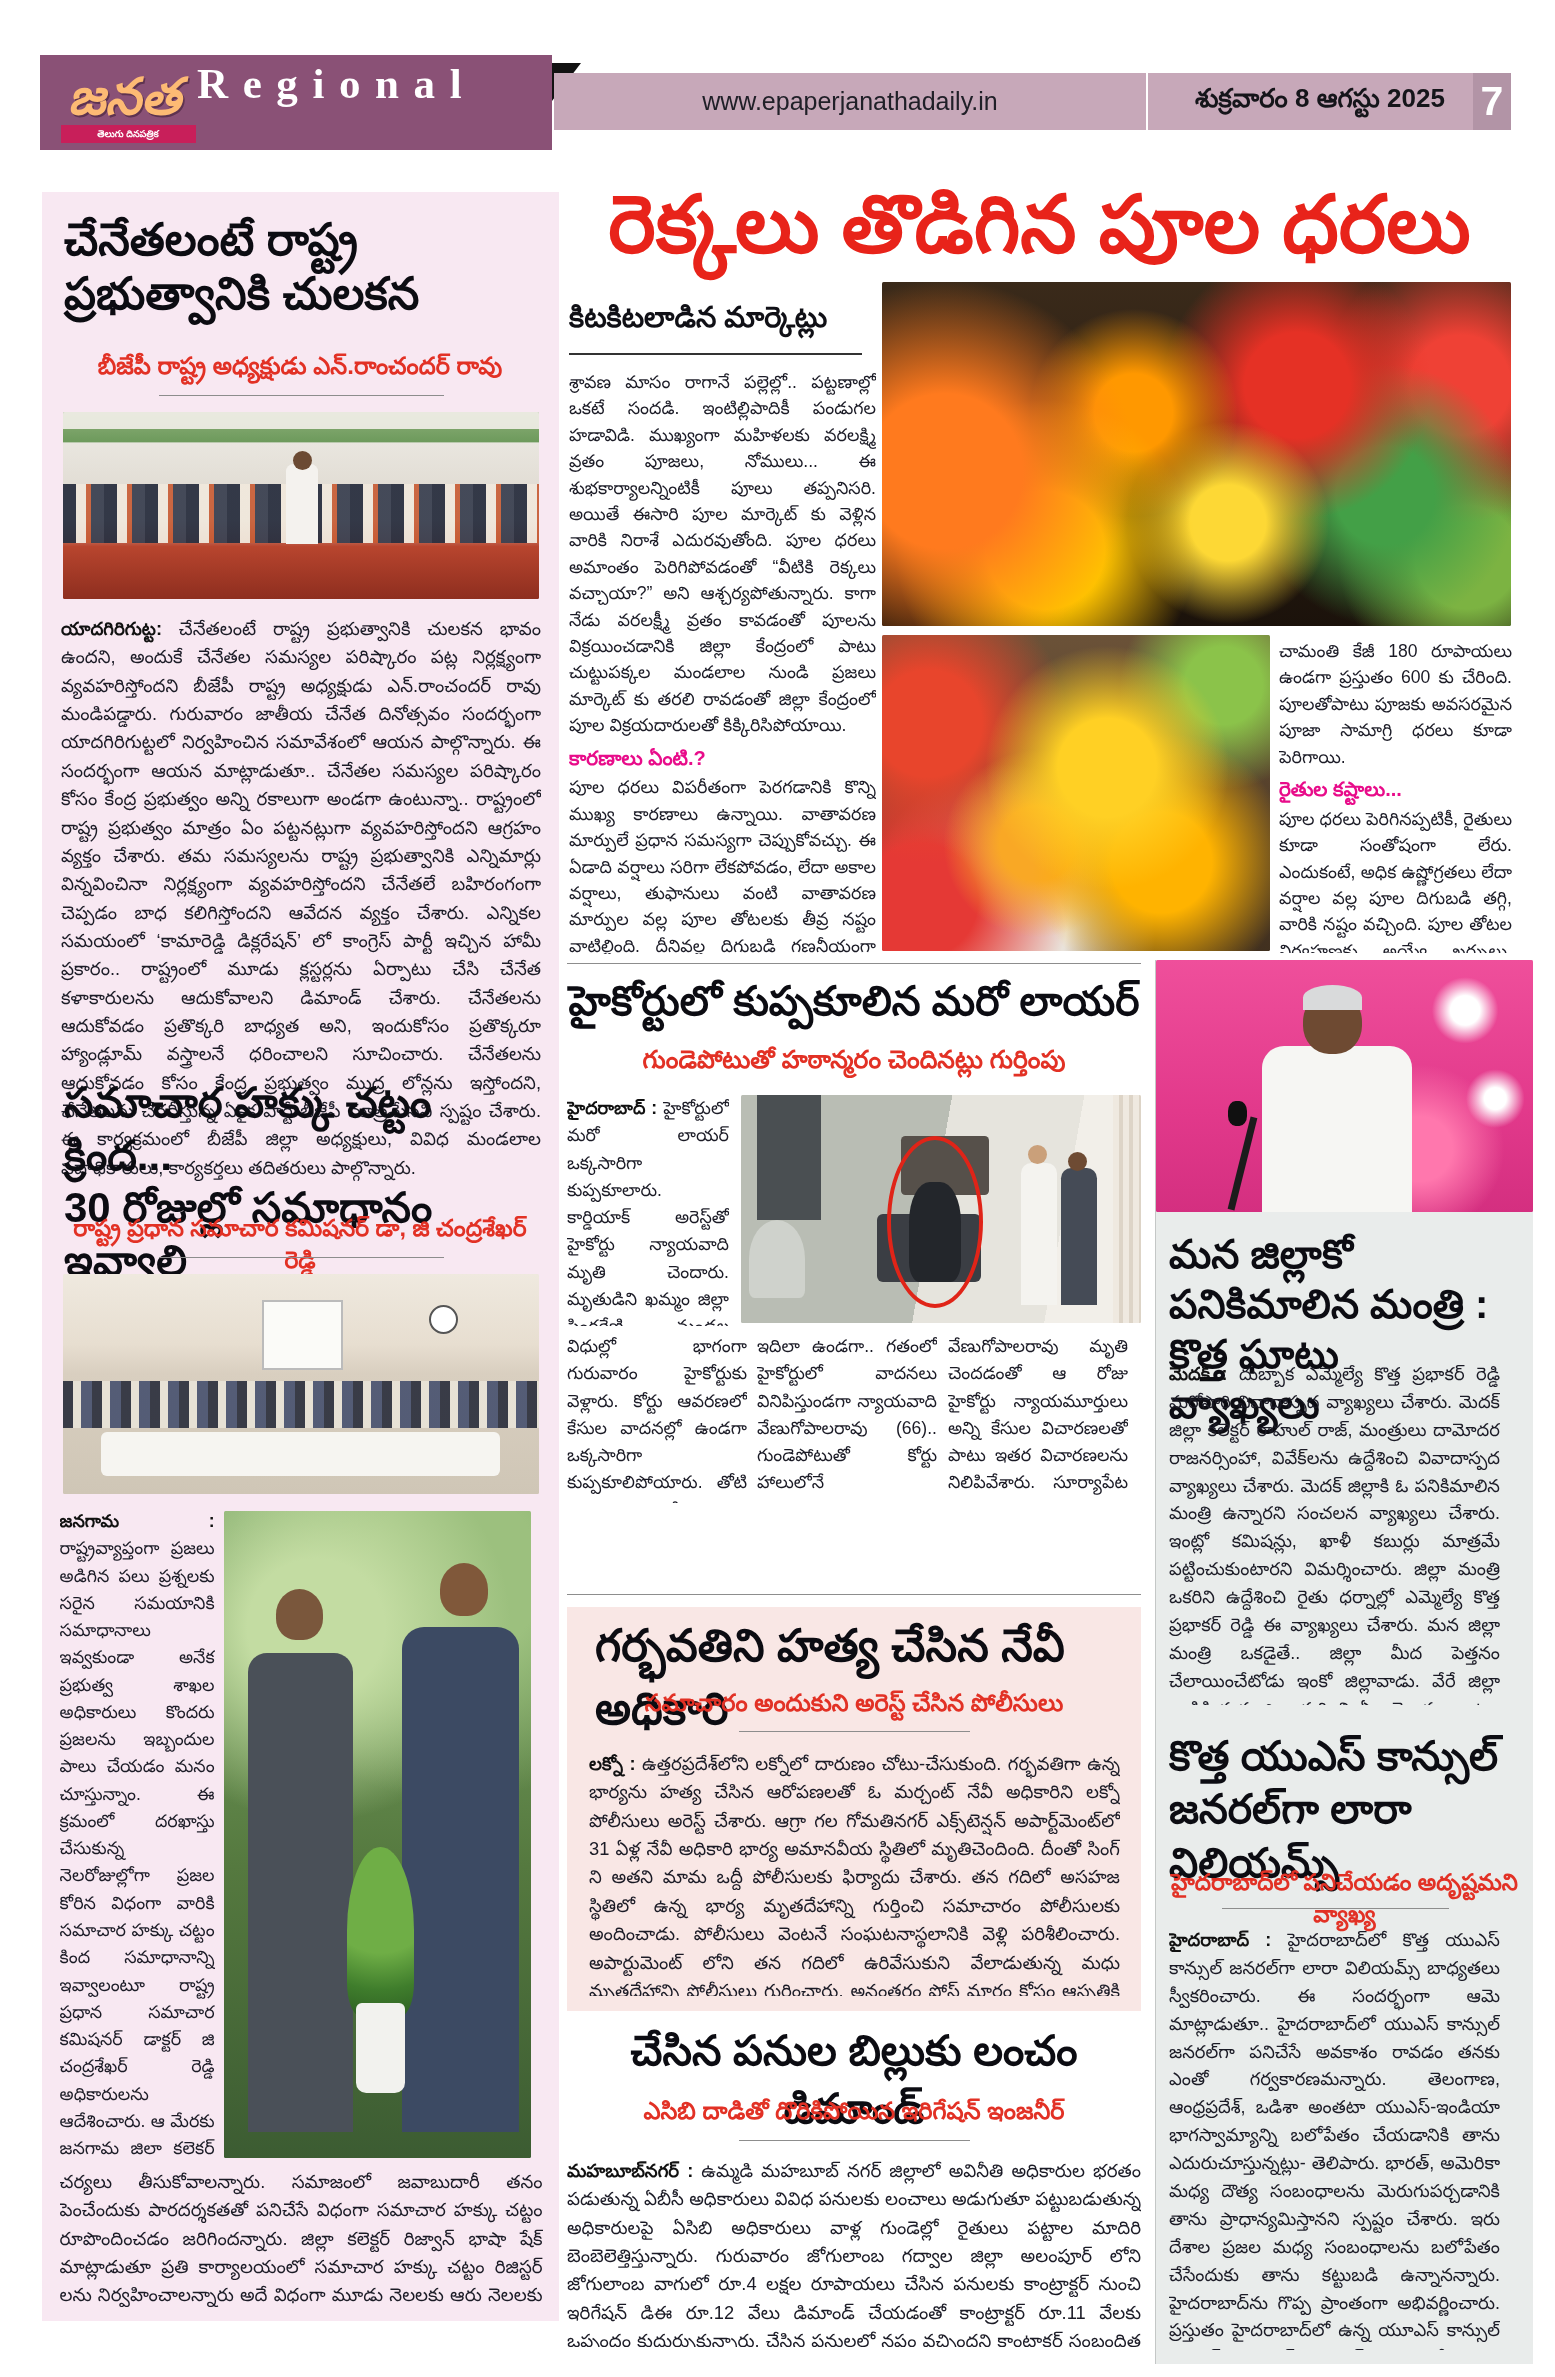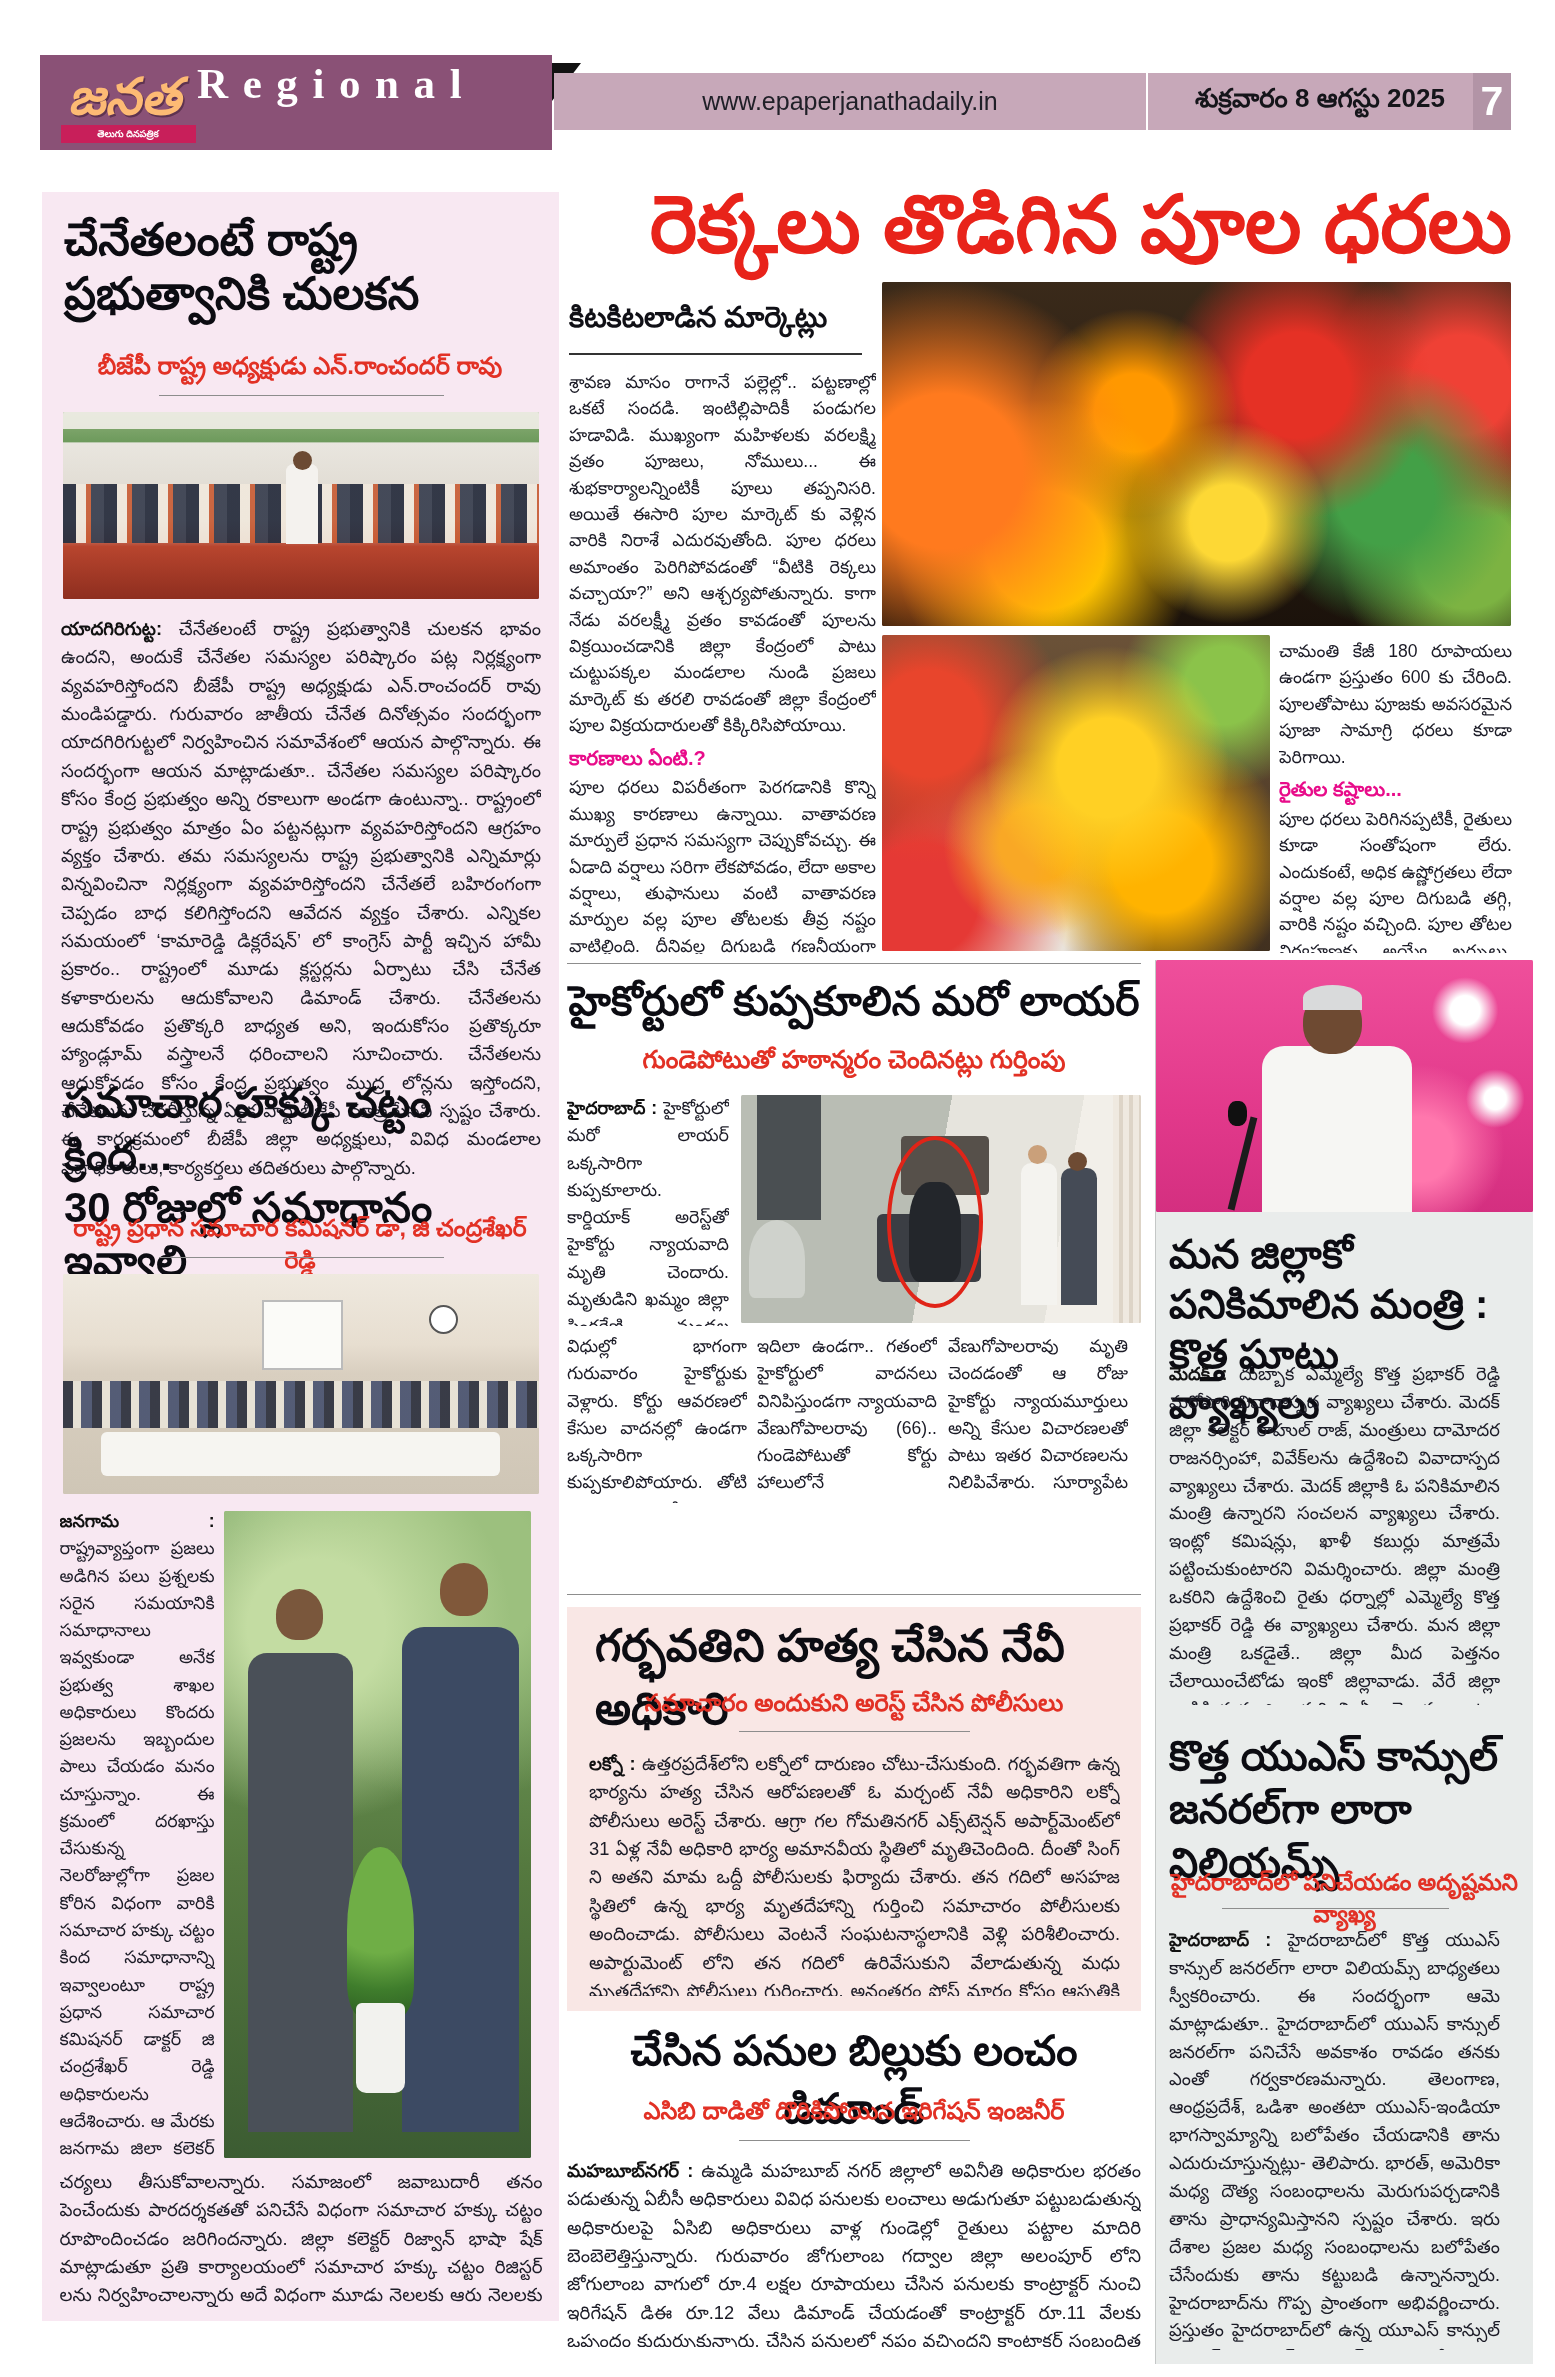--- a/index.html
+++ b/index.html
@@ -101,21 +101,21 @@
       </div>
       <div class="jtext" style="position:absolute;left:0;top:0;width:155px;height:647px;font-size:17.6px;">
         <span class="dateline">జనగామ :</span>
         <span>రాష్ట్రవ్యాప్తంగా ప్రజలు అడిగిన పలు ప్రశ్నలకు సరైన సమయానికి సమాధానాలు ఇవ్వకుండా అనేక ప్రభుత్వ శాఖల అధికారులు కొందరు ప్రజలను ఇబ్బందుల పాలు చేయడం మనం చూస్తున్నాం. ఈ క్రమంలో దరఖాస్తు చేసుకున్న నెలరోజుల్లోగా ప్రజల కోరిన విధంగా వారికి సమాచార హక్కు చట్టం కింద సమాధానాన్ని ఇవ్వాలంటూ రాష్ట్ర ప్రధాన సమాచార కమిషనర్ డాక్టర్ జి చంద్రశేఖర్ రెడ్డి అధికారులను ఆదేశించారు. ఆ మేరకు జనగామ జిల్లా కలెక్టర్ కార్యాలయంలో అదనపు కలెక్టర్ (స్థానిక సంస్థలు) పూజిత కుమార్, డీసీపీ రాజమోహింద్ర నాయక్, జిల్లా కలెక్టర్ రిజ్వాన్ భాషా షేక్ ల సమక్షంలో వివిధ శాఖల అధికారులతో సమీక్షా సమావేశం నిర్వహించారు. ప్రజలు కోరిన సమాచారం అందించడంలో ఎవరెలా ఉన్నారో పరిశీలించారు.</span>
       </div>
     </div>
 
     <div class="abs jtext" style="left:17.6px;top:1976px;width:483px;height:139px;">చర్యలు తీసుకోవాలన్నారు. సమాజంలో జవాబుదారీ తనం పెంచేందుకు పారదర్శకతతో పనిచేసే విధంగా సమాచార హక్కు చట్టం రూపొందించడం జరిగిందన్నారు. జిల్లా కలెక్టర్ రిజ్వాన్ భాషా షేక్ మాట్లాడుతూ ప్రతి కార్యాలయంలో సమాచార హక్కు చట్టం రిజిస్టర్ లను నిర్వహించాలన్నారు అదే విధంగా మూడు నెలలకు ఆరు నెలలకు ఇచ్చే నివేదికలను నిర్ణీత సమయానికి అందజేయాలన్నారు. ప్రజలు అందించిన దరఖాస్తులు సమగ్రంగా చదివి అర్థం చేసుకోవాలని, తెలియని విషయాలను తెలుసుకోవాలన్నారు. ఈ సమావేశంలో వివిధ శాఖల జిల్లా అధికారులు సిబ్బంది తదితరులు పాల్గొన్నారు</div>
   </div>
 
-  <div class="abs" style="left:567px;top:181px;width:945px;text-align:right;font-weight:bold;font-size:80px;color:#e8231a;line-height:1.1;">రెక్కలు తొడిగిన పూల ధరలు</div>
+  <div class="abs" style="left:567px;top:181px;width:945px;text-align:center;font-weight:bold;font-size:80px;color:#e8231a;line-height:1.1;">రెక్కలు తొడిగిన పూల ధరలు</div>
   <div class="abs" style="left:569px;top:301px;width:307px;font-size:29px;font-weight:bold;color:#101016;">కిటకిటలాడిన మార్కెట్లు</div>
   <div class="abs" style="left:569px;top:353px;width:293px;border-top:2.2px solid #333;"></div>
 
   <div class="abs photo" style="left:882px;top:282px;width:629px;height:344px;
        background:
         radial-gradient(circle at 10% 55%,#ff7a1e 0 13%,rgba(255,122,30,0) 32%),
         radial-gradient(circle at 26% 78%,#ffc300 0 11%,rgba(255,195,0,0) 28%),
         radial-gradient(circle at 40% 38%,#ff9800 0 9%,rgba(255,152,0,0) 24%),
         radial-gradient(circle at 55% 70%,#fdd835 0 9%,rgba(253,216,53,0) 24%),
         radial-gradient(circle at 66% 30%,#e53125 0 11%,rgba(229,49,37,0) 28%),

